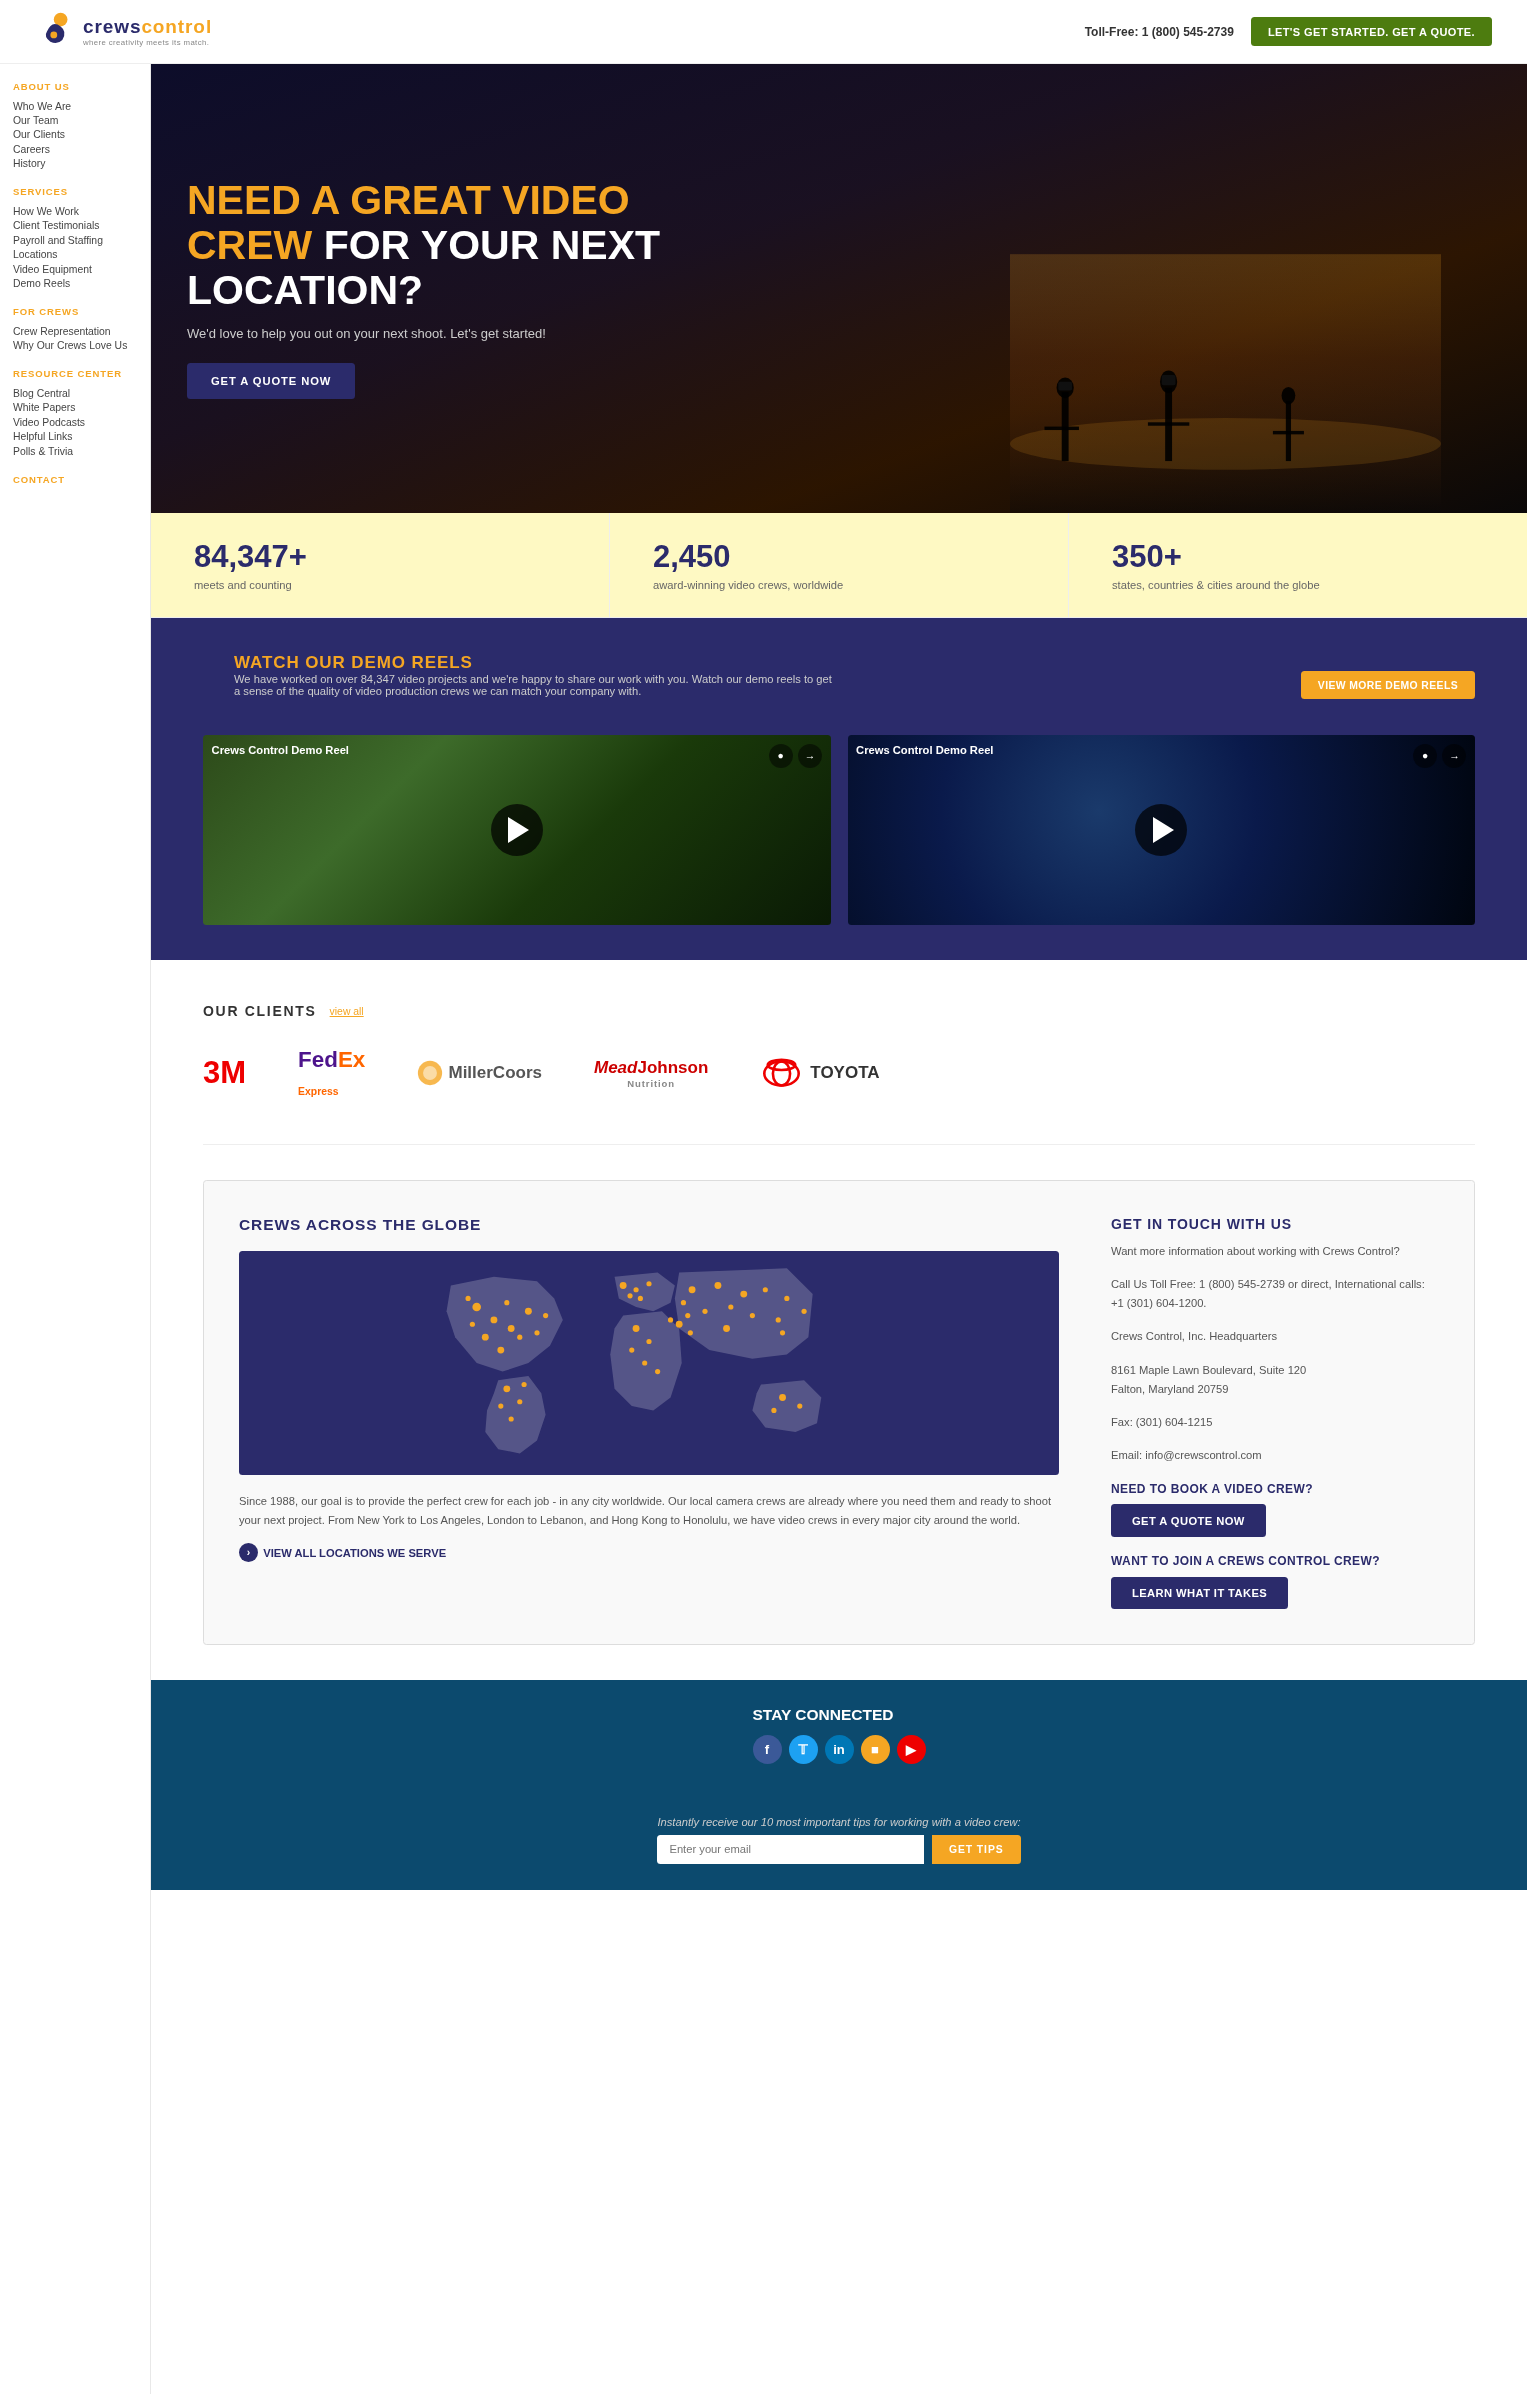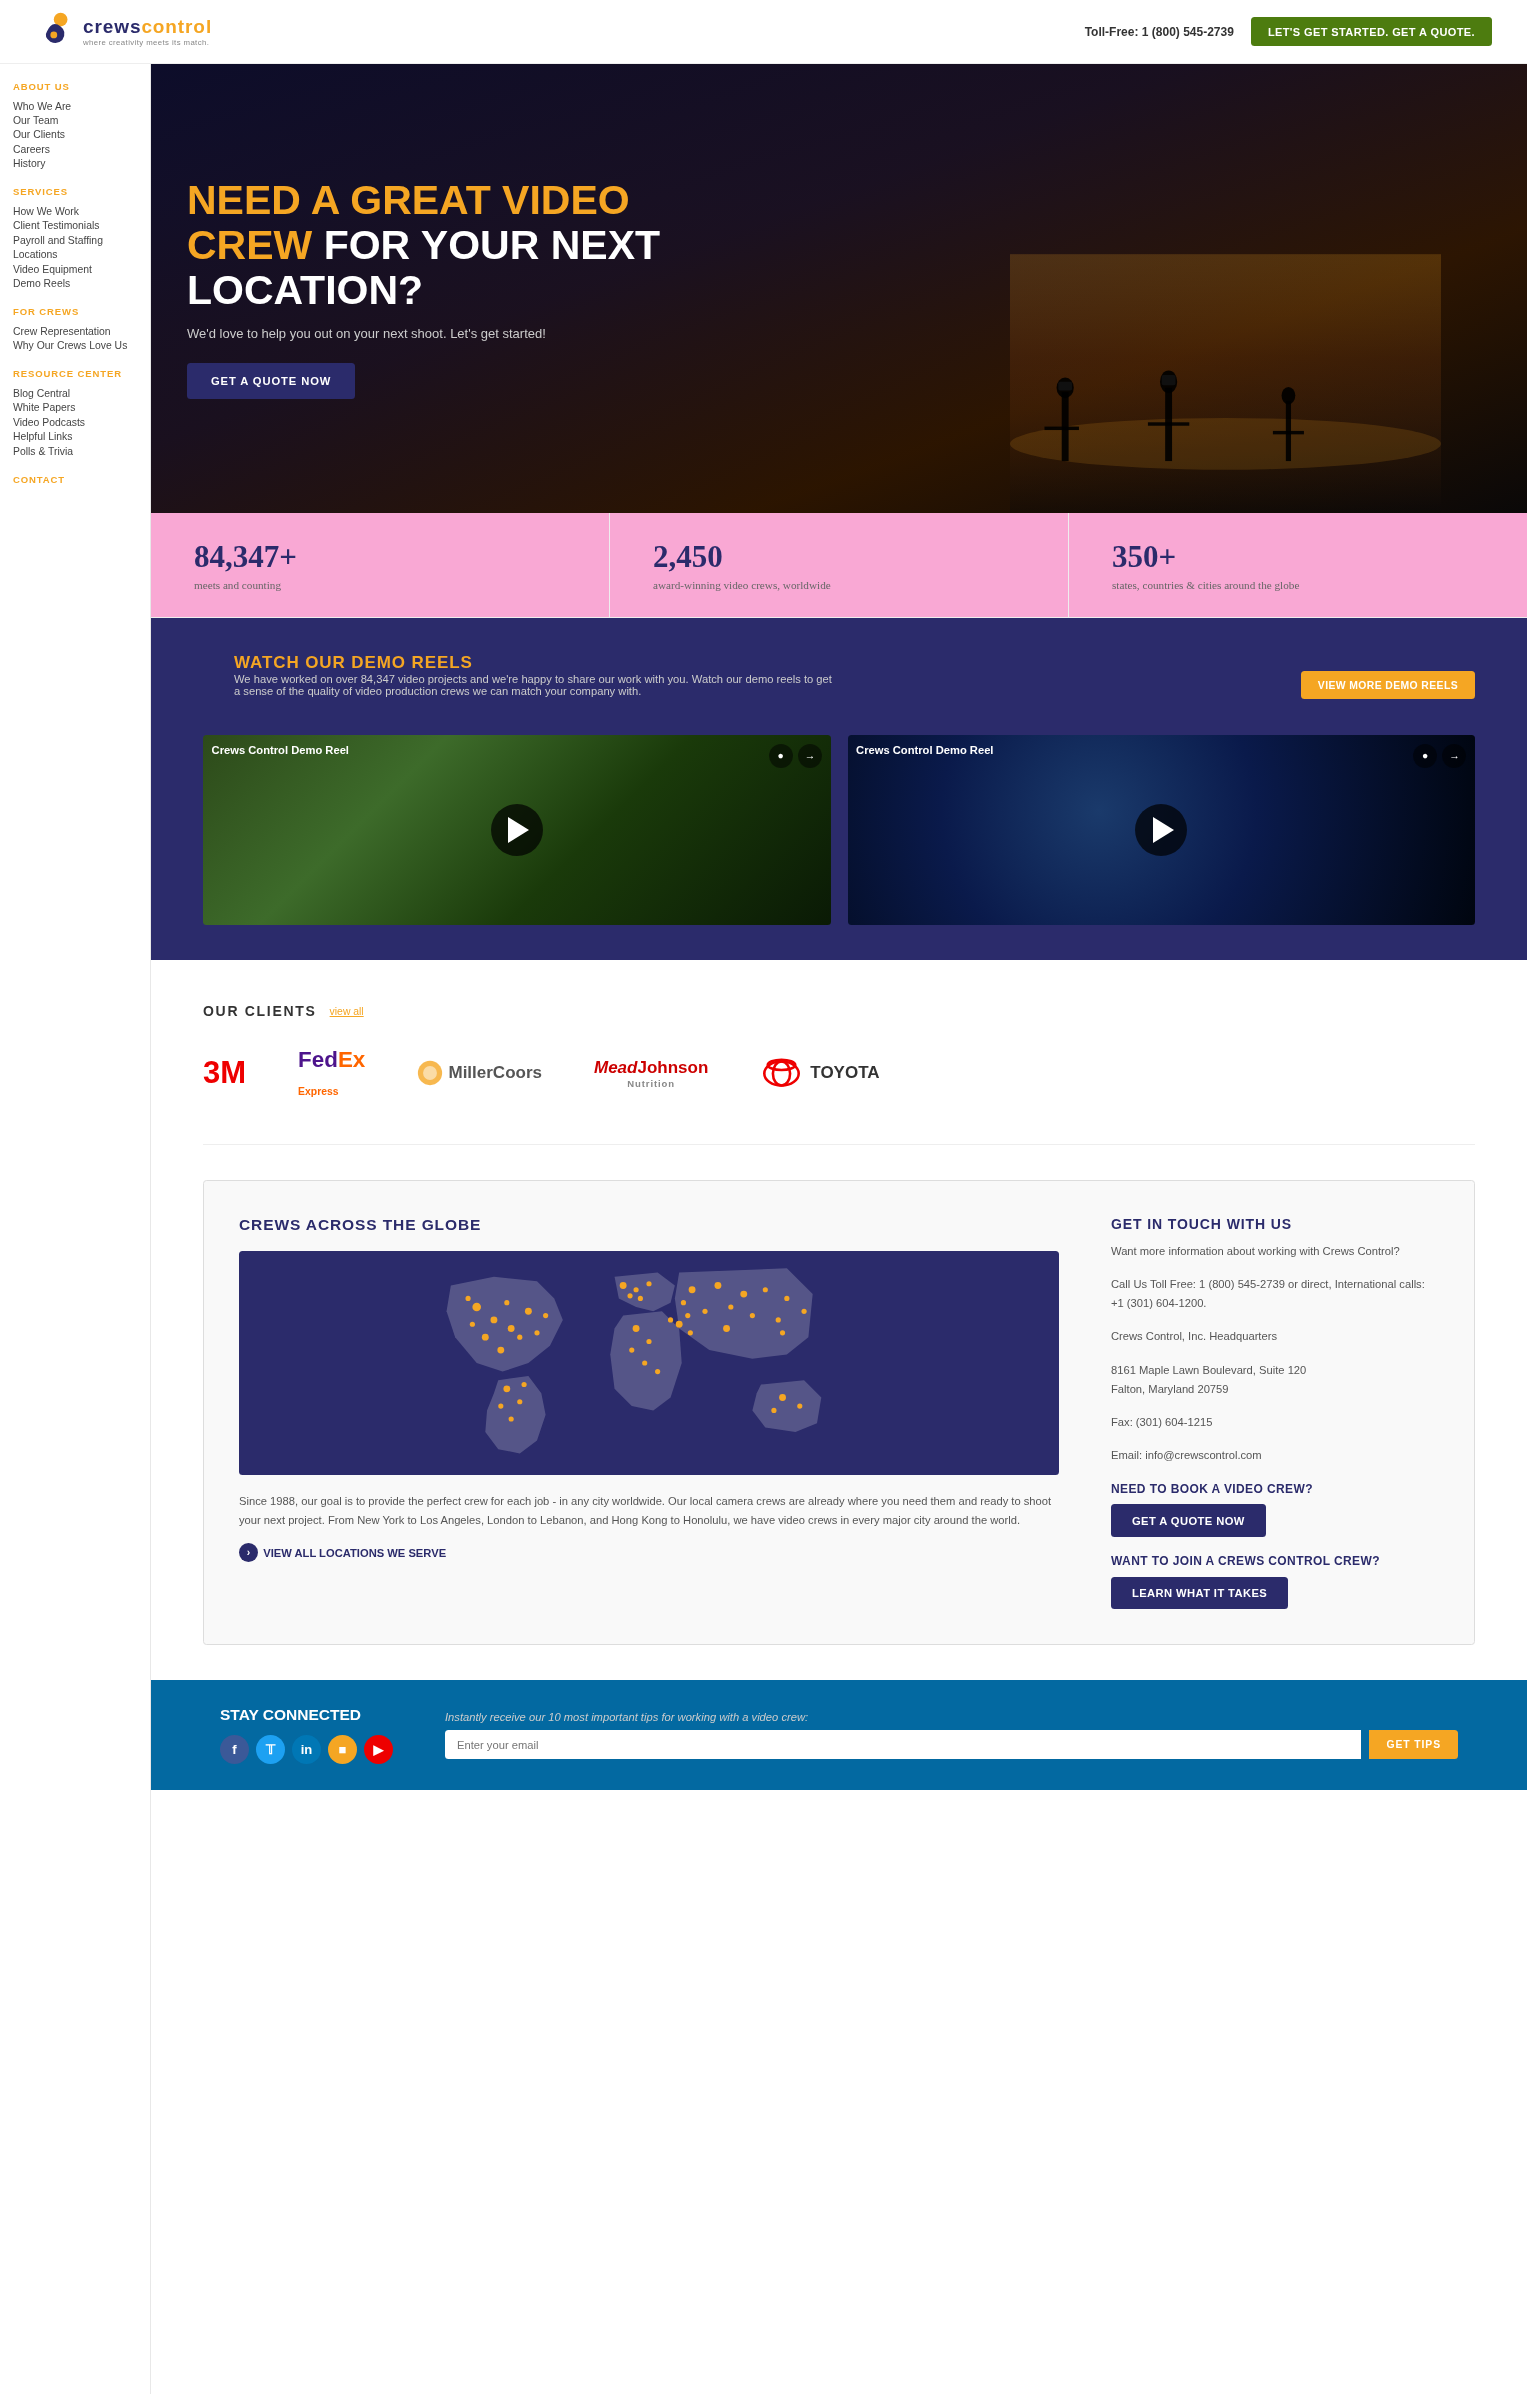--- a/index.html
+++ b/index.html
@@ -64,21 +64,21 @@
     .hero-title .highlight { color: #f5a623; }
     .hero-subtitle { font-size: 13px; color: #ccc; margin-bottom: 21.6px; }
     .hero-cta {
       background: #2b2b6b; color: #fff; padding: 12px 24px;
       border: none; border-radius: 3.5px; font-size: 11.2px; font-weight: 700;
       cursor: pointer; letter-spacing: 0.9px;
     }
 
     
     .stats-bar {
-      display: flex; background: #f9a8d4; border-bottom: 1.7px solid #eee; font-family: Liberation Serif, serif;
+      display: flex; background: #fef9c3; border-bottom: 1.7px solid #eee;
     }
     .stat-item { flex: 1; padding: 26px 43px; border-right: 0.9px solid #eee; }
     .stat-item:last-child { border-right: none; }
     .stat-number { font-size: 31px; font-weight: 900; color: #2b2b6b; }
     .stat-label { font-size: 11.2px; color: #666; margin-top: 3.5px; }
 
     
     .demo-section { background: #2b2b6b; padding: 35px 52px; }
     .demo-header { display: flex; align-items: center; justify-content: space-between; margin-bottom: 17px; margin-left: 31px; }
     .demo-title { font-size: 17px; font-weight: 700; color: #f5a623; letter-spacing: 0.9px; }
@@ -147,21 +147,21 @@
     .contact-title { font-size: 14px; font-weight: 700; color: #2b2b6b; margin-bottom: 10.4px; letter-spacing: 0.9px; }
     .contact-text { font-size: 11.2px; color: #555; line-height: 1.7; margin-bottom: 14px; }
     .contact-section-title { font-size: 12px; font-weight: 700; color: #2b2b6b; margin: 17px 0 8.6px; letter-spacing: 0.4px; }
     .book-btn {
       background: #2b2b6b; color: #fff; padding: 10.4px 21px;
       border: none; border-radius: 3.5px; font-size: 11.2px; font-weight: 700;
       cursor: pointer; letter-spacing: 0.4px; display: block;
     }
 
     
-    .stay-connected { background: #0369a1; padding: 26px 69px; display: flex; align-items: center; gap: 52px; }
+    .stay-connected { background: #0c4a6e; padding: 26px 69px; display: flex; align-items: center; gap: 52px; flex-direction: column; }
     .connected-left { }
     .connected-title { font-size: 15.5px; font-weight: 700; color: #fff; margin-bottom: 10.4px; }
     .social-icons { display: flex; gap: 7px; }
     .social-icon {
       width: 29px; height: 29px; border-radius: 50%; display: flex; align-items: center;
       justify-content: center; font-size: 13px; font-weight: 700; cursor: pointer; color: #fff;
     }
     .si-fb { background: #3b5998; }
     .si-tw { background: #1da1f2; }
     .si-li { background: #0077b5; }

